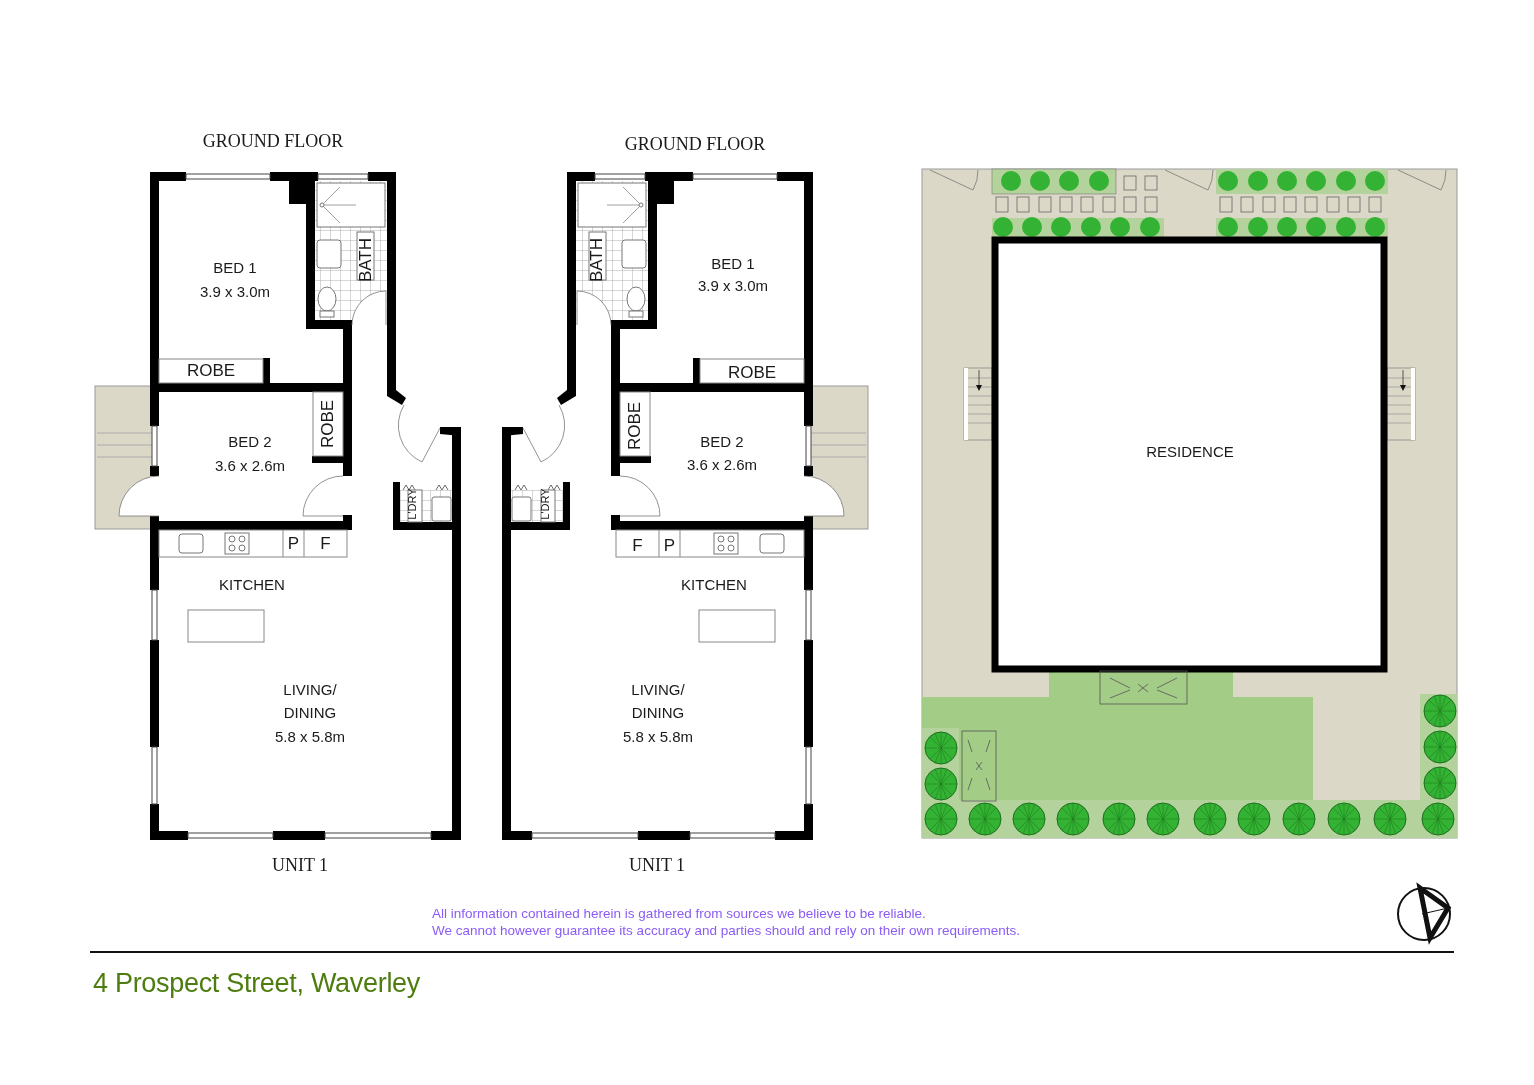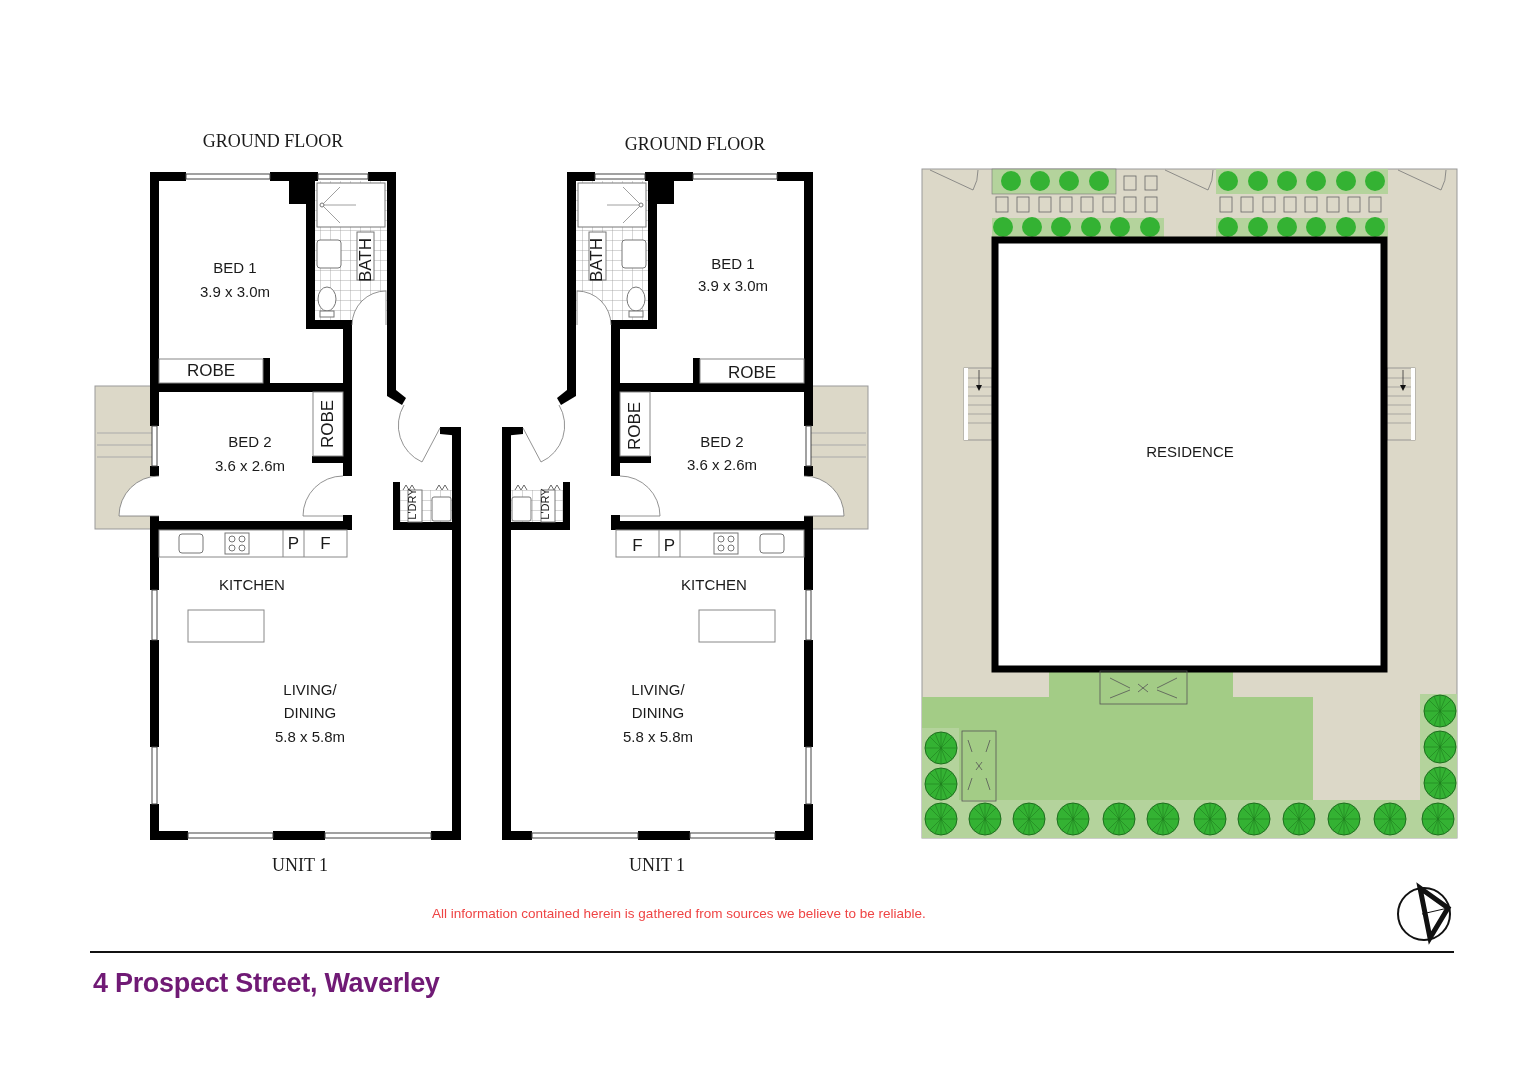--- a/index.html
+++ b/index.html
@@ -3,22 +3,22 @@
 <meta charset="utf-8">
 <style>
   html, body { margin:0; padding:0; background:#ffffff; }
   body { width:1534px; height:1085px; position:relative; overflow:hidden; font-family:"Liberation Sans", sans-serif; color:#1a1a1a; }
   .label { position:absolute; font-family:"Liberation Sans", sans-serif; font-size:17px; color:#1a1a1a; text-align:center; line-height:24px; white-space:nowrap; }
   .floor-title { font-size:18px;font-family:Liberation Serif, serif; }
   .room-name { font-size:15px; }
   .small-label { font-size:17px; }
   .vertical { transform:rotate(-90deg); transform-origin:center center; }
   svg { position:absolute; left:0; top:0; }
-  .disclaimer { position:absolute; left:432px; top:905px; font-size:13.5px; line-height:17px; color:#ef4444; }
-  .address { position:absolute; left:93px; top:968px; font-size:27px; color:#701a75; letter-spacing:-0.3px;font-weight:bold; }
+  .disclaimer { position:absolute; left:432px; top:905px; font-size:13.5px; line-height:17px; color:#8b5cf6; }
+  .address { position:absolute; left:93px; top:968px; font-size:27px; color:#4d7c0f; letter-spacing:-0.3px; }
   .rule { position:absolute; left:90px; top:951px; width:1364px; height:2px; background:#111; }
 </style>
 </head>
 <body>
 
 <svg width="1534" height="1085" viewBox="0 0 1534 1085" xmlns="http://www.w3.org/2000/svg">
   <defs>
     <pattern id="tiles" width="10" height="10" patternUnits="userSpaceOnUse">
       <rect width="10" height="10" fill="#ffffff"></rect>
       <path d="M10 0 L0 0 L0 10" fill="none" stroke="#9a9a9a" stroke-width="0.8"></path>
@@ -357,16 +357,17 @@
 <div class="label room-name" style="left:654px; top:573px; width:120px;">KITCHEN</div>
 <div class="label room-name" style="left:598px; top:678px; width:120px;">LIVING/</div>
 <div class="label room-name" style="left:598px; top:701px; width:120px;">DINING</div>
 <div class="label room-name" style="left:598px; top:725px; width:120px;">5.8 x 5.8m</div>
 <div class="label floor-title" style="left:597px; top:853px; width:120px;">UNIT 1</div>
 
 <div class="label room-name" style="left:1110px; top:440px; width:160px;">RESIDENCE</div>
 
 <div class="disclaimer">
   <div>All information contained herein is gathered from sources we believe to be reliable.</div>
+  <div>We cannot however guarantee its accuracy and parties should and rely on their own requirements.</div>
 </div>
 
 <div class="rule"></div>
 <div class="address">4 Prospect Street, Waverley</div>
 
 </body></html>

